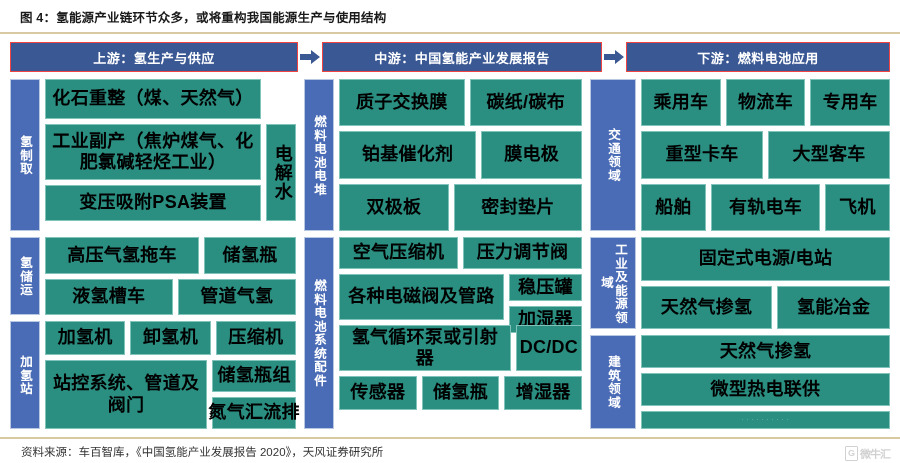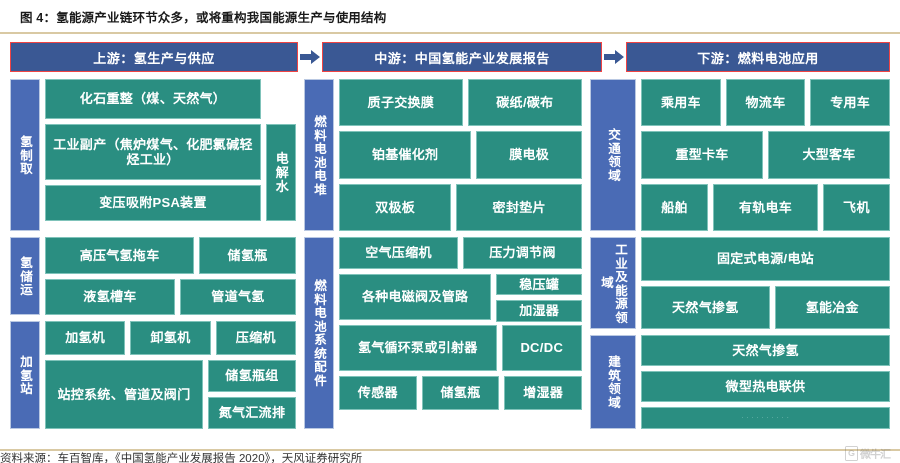--- a/index.html
+++ b/index.html
@@ -120,22 +120,22 @@
     flex-direction: column;
     gap: 5px;
     flex: 1 1 auto;
     min-width: 0;
   }
 
   
   .box {
     background: #2a8e81;
     border: 1px solid #7fc3ba;
-    color: #ffffff;
-    font-size: 13px;
+    color: #000000;
+    font-size: 18px;
     font-weight: bold;
     display: flex;
     align-items: center;
     justify-content: center;
     text-align: center;
     line-height: 1.18;
     padding: 2px 3px;
     box-sizing: border-box;
     flex: 1 1 auto;
     min-width: 0;
@@ -150,25 +150,25 @@
     letter-spacing: 1px;
     white-space: nowrap;
   }
   .box.tiny { font-size: 5px; font-weight: normal; color: #bde6df; letter-spacing: 1px; } .g3 { flex-grow: 3; }
   .g4 { flex-grow: 4; } .g5 { flex-grow: 5; }
 
   
   .footer {
     position: absolute;
     left: 0; right: 0; bottom: 0;
-    height: 14px;
+    height: 26px;
     border-top: 2px solid #d9c9a3;
     display: flex;
     align-items: center;
-    padding: 0 0;
+    padding: 0 21px;
     box-sizing: border-box;
   }
   .footer-text {
     font-size: 11.5px;
     color: #333333;
     white-space: nowrap;
   }
   .watermark {
     position: absolute;
     right: 10px;

